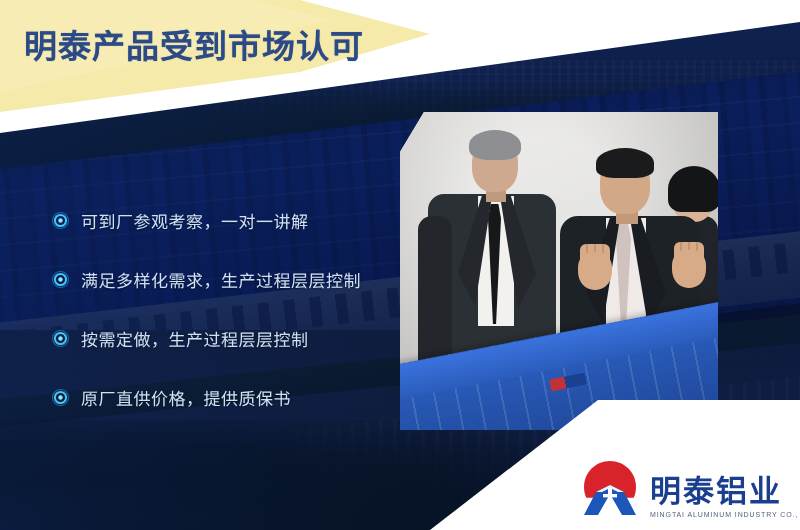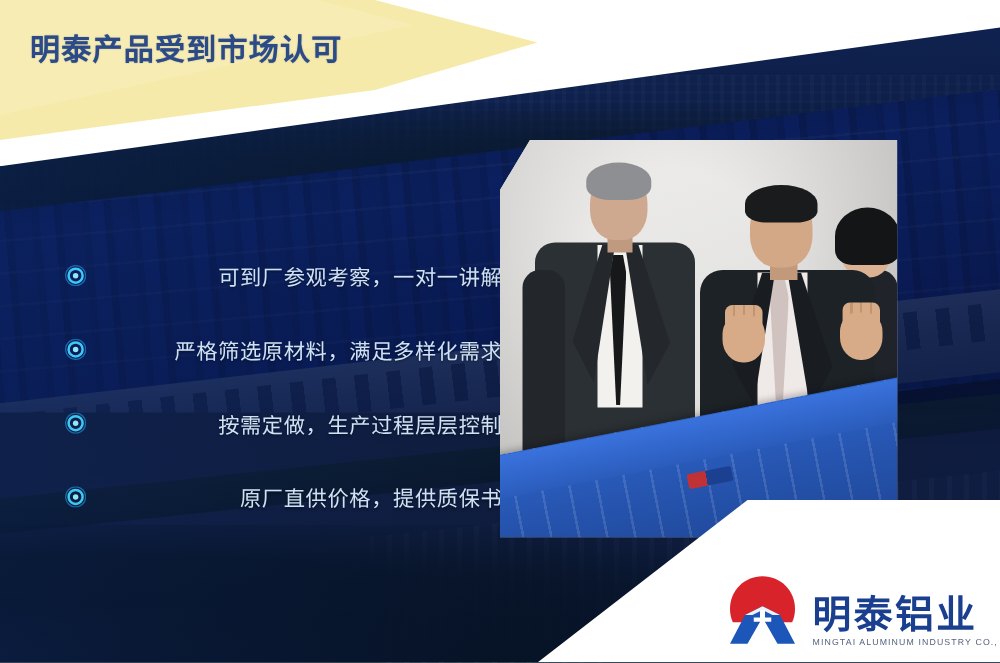--- a/index.html
+++ b/index.html
@@ -120,35 +120,34 @@
     clip-path:polygon(0 0, 300px 0, 430px 34px, 300px 72px, 0 112px);
   }
   .band-yellow2{
     position:absolute;left:0;top:0;width:330px;height:120px;
     background:#f7edb4;
     clip-path:polygon(0 0, 255px 0, 330px 20px, 0 92px);
   }
   .title{
     position:absolute;left:24px;top:20px;
     font-family:"Liberation Sans","DejaVu Sans",sans-serif;
-    font-size:24px;font-weight:bold;letter-spacing:1px;
+    font-size:33px;font-weight:bold;letter-spacing:1px;
     color:#2b4a86;
     white-space:nowrap;
     text-shadow:0 0 1px rgba(43,74,134,.6);
   }
 
   
   .bullets{
     position:absolute;left:52px;top:208px;width:350px;
   }
   .bullet{
     display:flex;align-items:center;
     margin-bottom:34px;
     white-space:nowrap;
-    justify-content:space-between;
   }
   .b-icon{
     flex:0 0 auto;width:17px;height:17px;margin-right:12px;
     position:relative;
   }
   .b-icon svg{display:block;}
   .b-text{
     font-family:"Liberation Sans","DejaVu Sans",sans-serif;
     font-size:17px;color:#cfe2f5;letter-spacing:.5px;
     text-shadow:0 1px 2px rgba(0,0,0,.45);
@@ -281,21 +280,21 @@
     </div>
 
     <div class="bullet">
       <span class="b-icon">
         <svg width="17" height="17" viewBox="0 0 17 17">
           <circle cx="8.5" cy="8.5" r="8" fill="none" stroke="#1e7fc0" stroke-width="1.1" opacity=".75"></circle>
           <circle cx="8.5" cy="8.5" r="5.6" fill="none" stroke="#3fc8f5" stroke-width="2"></circle>
           <circle cx="8.5" cy="8.5" r="2.2" fill="#8fe6ff"></circle>
         </svg>
       </span>
-      <span class="b-text">严格筛选原材料，满足多样化需求</span>
+      <span class="b-text">满足多样化需求，生产过程层层控制</span>
     </div>
 
     <div class="bullet">
       <span class="b-icon">
         <svg width="17" height="17" viewBox="0 0 17 17">
           <circle cx="8.5" cy="8.5" r="8" fill="none" stroke="#1e7fc0" stroke-width="1.1" opacity=".75"></circle>
           <circle cx="8.5" cy="8.5" r="5.6" fill="none" stroke="#3fc8f5" stroke-width="2"></circle>
           <circle cx="8.5" cy="8.5" r="2.2" fill="#8fe6ff"></circle>
         </svg>
       </span>

